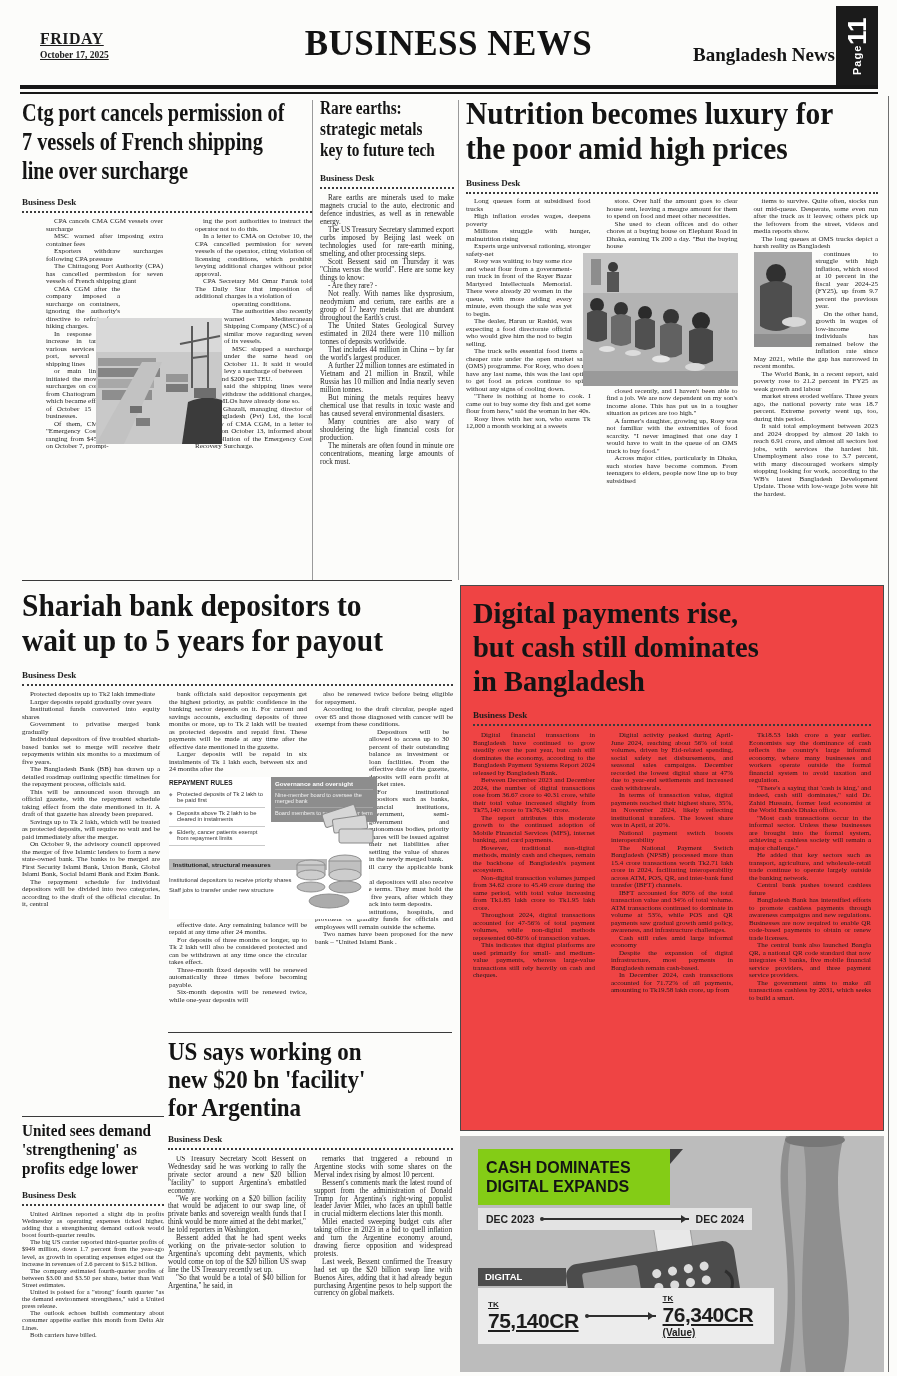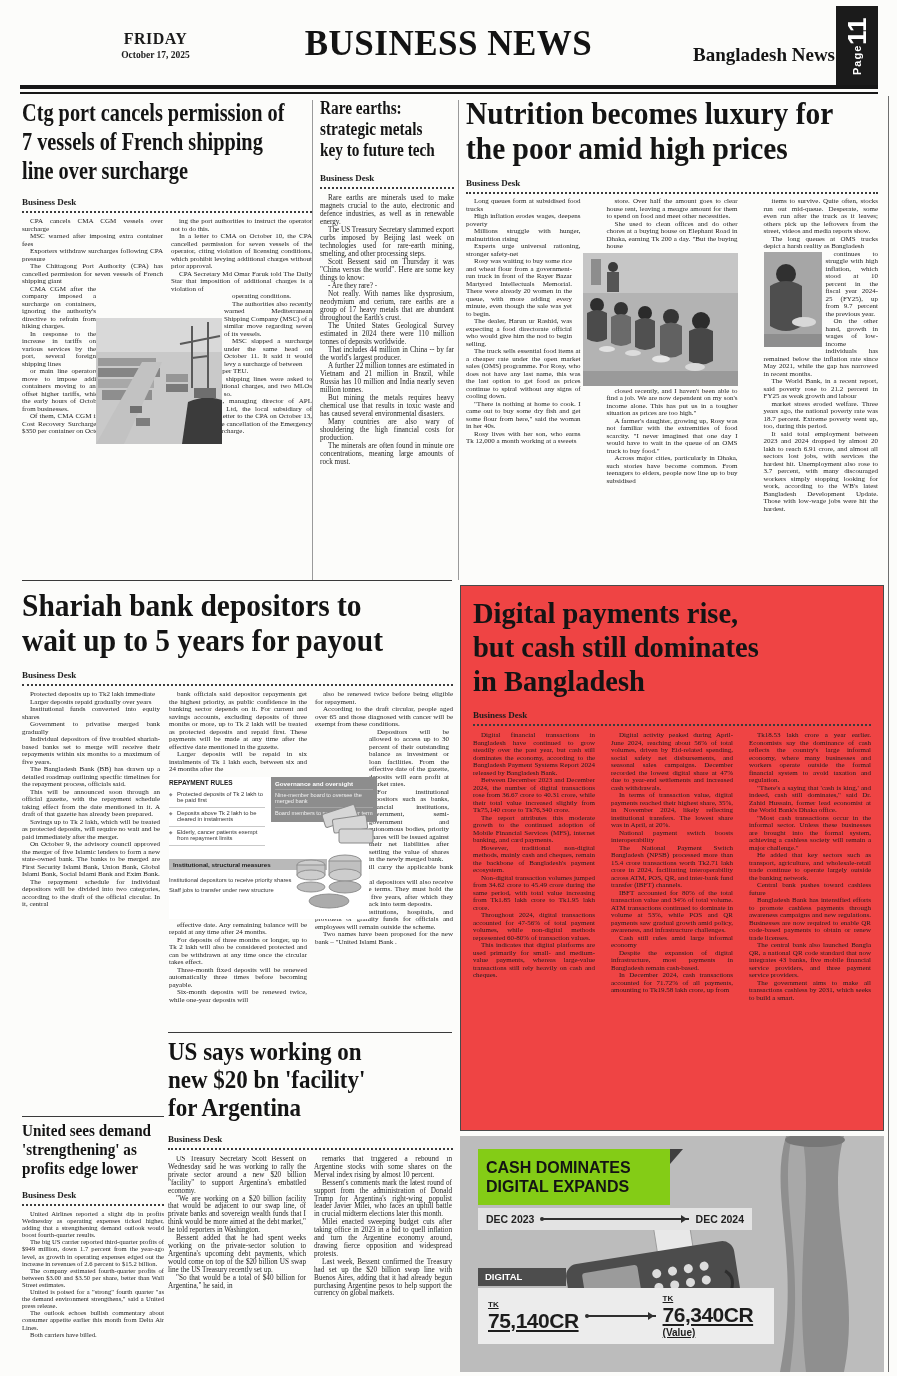--- a/index.html
+++ b/index.html
@@ -1,21 +1,21 @@
 <!DOCTYPE html>
 <html><head>
 <meta charset="utf-8">
 <style>
   html,body{margin:0;padding:0;background:#e8e8e8;}
   .page{position:relative;width:897px;height:1376px;background:#fcfcfa;overflow:hidden;
         font-family:"Liberation Serif",serif;color:#1c1c1c;margin:0 auto;}
   .abs{position:absolute;}
   p{margin:0;}
   
-  .mast-date{left:68px;top:30px;width:175px;text-align:center;}
+  .mast-date{left:40px;top:30px;width:175px;text-align:left;text-decoration:underline;}
   .mast-day{font-weight:bold;font-size:16px;letter-spacing:.5px;}
   .mast-date-sub{font-weight:bold;font-size:9.5px;margin-top:2px;}
   .mast-title{left:0;right:0;top:24px;text-align:center;font-weight:bold;font-size:35px;letter-spacing:.5px;color:#131313;}
   .mast-brand{left:690px;top:44px;width:145px;text-align:right;font-weight:bold;font-size:19px;color:#151515;}
   .mast-tab{left:836px;top:6px;width:42px;height:80px;background:#1b1b1b;color:#fff;
             display:flex;align-items:center;justify-content:center;
             writing-mode:vertical-rl;transform:rotate(180deg);
             font-family:"Liberation Sans",sans-serif;}
   .mast-tab .pw{font-size:11px;font-weight:bold;letter-spacing:1px;}
   .mast-tab .pn{font-size:26px;font-weight:bold;}
@@ -32,21 +32,21 @@
   .dots{border-top:2px dotted #3c3c3c;margin-top:2px;}
   
   .cols{display:flex;}
   .para{text-indent:8px;text-align:justify;}
   .bt{font-size:7px;line-height:7.5px;}
   .bt2{font-size:7.2px;line-height:8px;}
   .bt6{font-size:6.6px;line-height:7.1px;}
   .bt7{font-size:7.2px;line-height:7.9px;}
   
   .a1-body{position:relative;margin-top:5px;height:372px;}
-  .a1c{width:141px;}
+  .a1c{width:141px;margin-left:24px;}
   .a1-narrow{width:74px;}
   .a1-narrowR{width:88px;margin-left:auto;}
   .a1-photo{left:74px;top:100px;width:126px;height:126px;}
   
   .a3c{width:131px;}
   .a3-narrow{width:106px;}
   .a3-photo{margin:2px 0 2px -24px;width:155px;height:133px;display:block;}
   .a3-photo2{float:left;width:58px;height:95px;margin:1px 4px 2px 0;}
   
   .a4-body{position:relative;margin-top:5px;height:336px;overflow:hidden;}
@@ -214,21 +214,21 @@
   <div class="abs vrule" style="left:458px;top:100px;height:480px;"></div>
 
   <section class="abs" style="left:466px;top:96px;width:412px;">
     <div class="hl" style="font-size:31px;line-height:35px;">
       <div class="hl-scale" style="transform:scaleX(0.95);"><p class="hl-line">Nutrition becomes luxury for</p><p class="hl-line">the poor amid high prices</p></div>
     </div>
     <div class="byline">
       <span class="byline-label">Business Desk</span>
       <div class="dots"></div>
     </div>
-    <div class="cols bt" style="gap:26px;margin-top:4px;height:402px;overflow:hidden;">
+    <div class="cols bt" style="gap:16px;margin-top:4px;height:402px;overflow:hidden;">
       <div class="a3c">
         <div>
             <p class="para">Long queues form at subsidised food trucks</p>
             <p class="para">High inflation erodes wages, deepens poverty</p>
             <p class="para">Millions struggle with hunger, malnutrition rising</p>
             <p class="para">Experts urge universal rationing, stronger safety-net</p>
           </div>
         <div class="a3-narrow">
             <p class="para">Rosy was waiting to buy some rice and wheat flour from a government-run truck in front of the Rayer Bazar Martyred Intellectuals Memorial. There were already 20 women in the queue, with more adding every minute, even though the sale was yet to begin.</p>
             <p class="para">The dealer, Harun ur Rashid, was expecting a food directorate official who would give him the nod to begin selling.</p>

